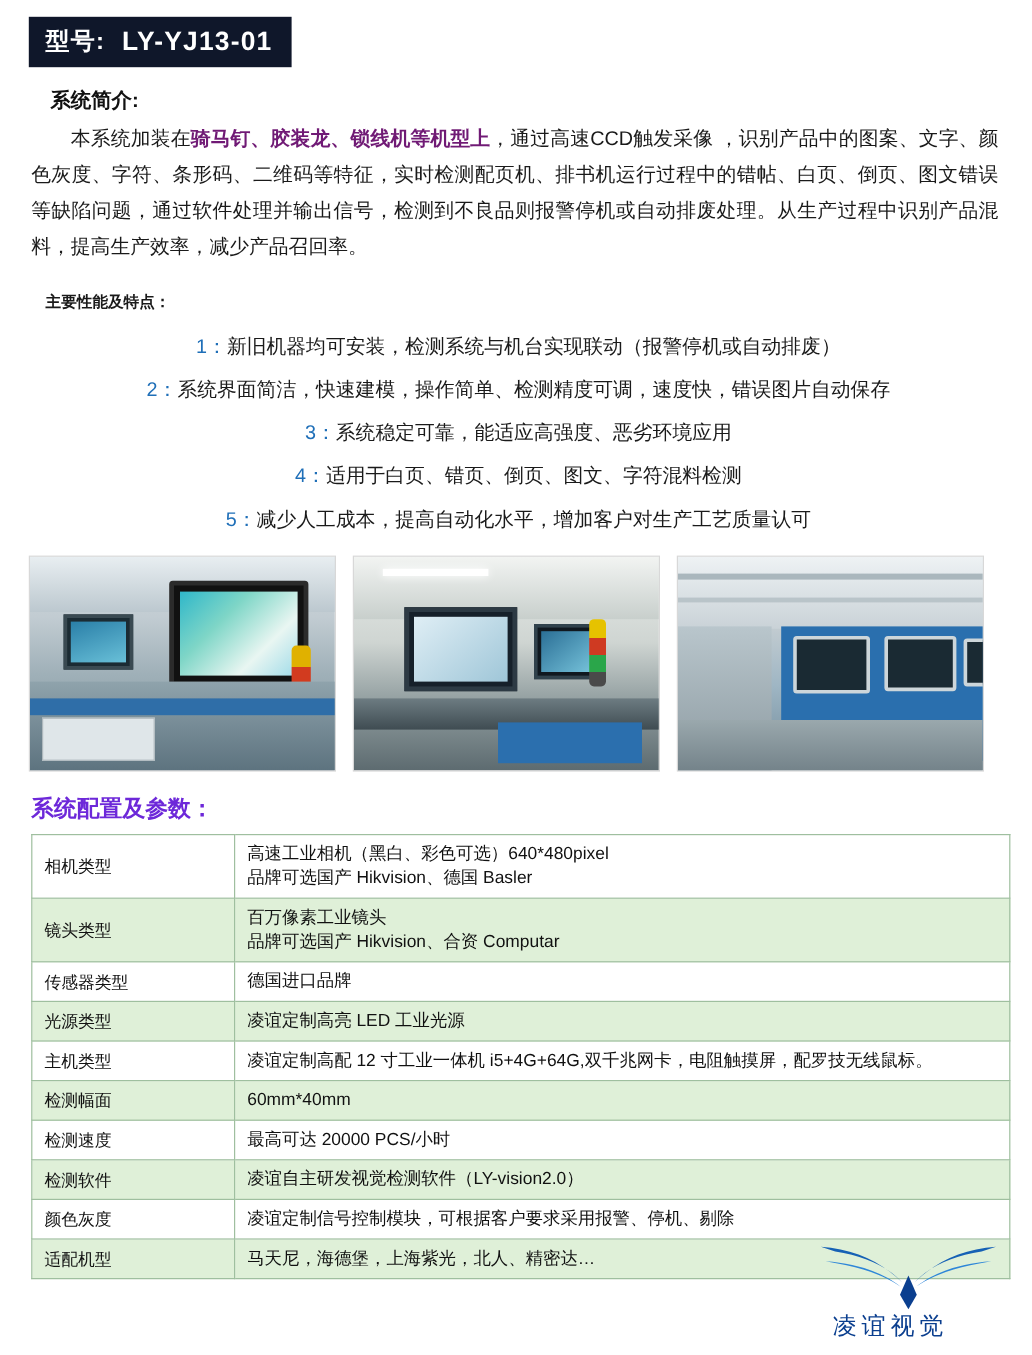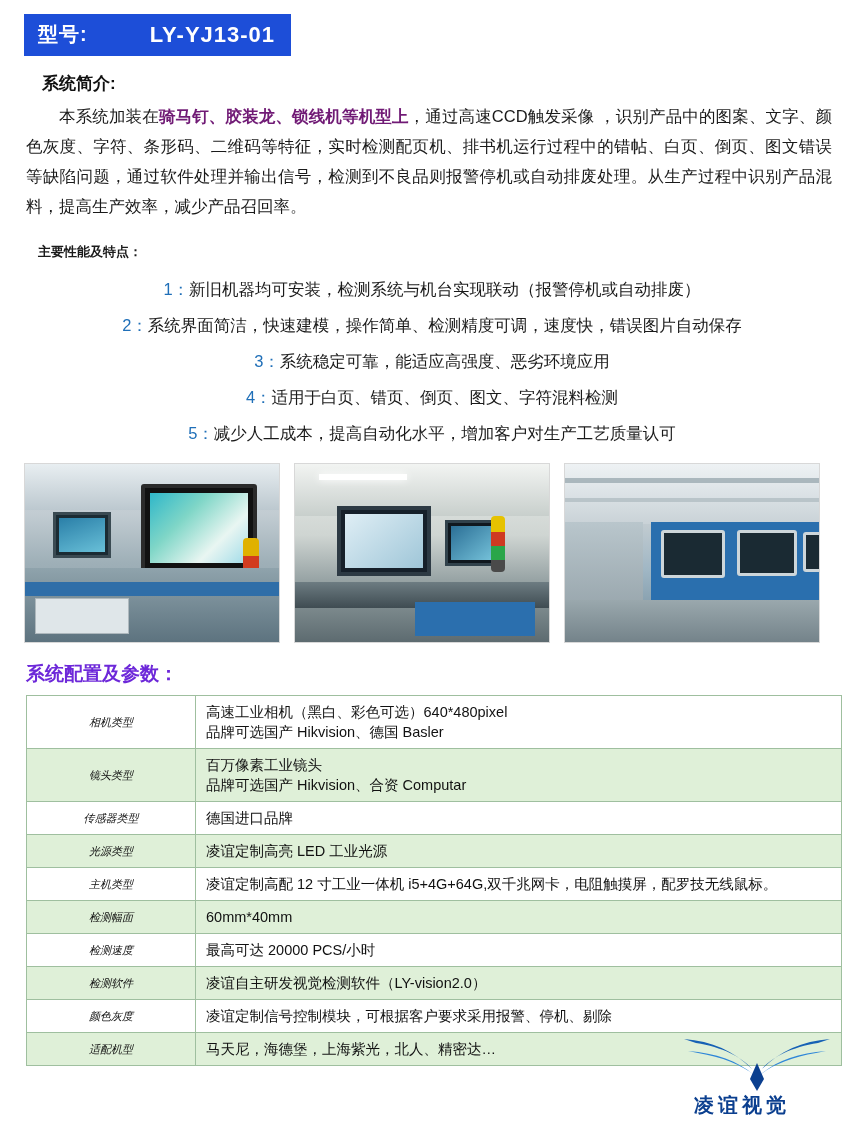--- a/index.html
+++ b/index.html
@@ -20,26 +20,25 @@
     width: 860px;
     height: 1129px;
     box-sizing: border-box;
     padding: 0 22px;
   }
 
   
   .model-badge {
     display: inline-flex;
     align-items: center;
-    background: #1d4ed8;
+    background: #0f172a;
     color: #ffffff;
     padding: 7px 16px 8px 14px;
     margin-top: 14px;
     margin-left: 2px;
-    gap: 48px;
   }
   .model-badge .label {
     font-size: 20px;
     font-weight: bold;
     letter-spacing: 1px;
   }
   .model-badge .value {
     font-size: 22px;
     font-weight: bold;
     margin-left: 14px;
@@ -234,23 +233,21 @@
   table.config td {
     border: 1px solid #9fbf9f;
     padding: 6px 10px;
     font-size: 14.5px;
     line-height: 20px;
     vertical-align: middle;
     color: #111;
   }
   table.config td.key {
     width: 148px;
-    text-align: center;
-    font-size: 11px;
-    font-style: italic;
+    font-size: 14px;
   }
   tr.alt td {
     background: #dff0d8;
   }
   tr.plain td {
     background: #ffffff;
   }
   .cell-lines div { white-space: nowrap; }
 
   
@@ -266,21 +263,21 @@
     left: 14px;
     top: 0;
     width: 150px;
     height: 56px;
   }
   .logo .brand {
     position: absolute;
     left: 26px;
     bottom: 2px;
     font-size: 20px;
-    font-weight: bold;
+    font-weight: normal;
     letter-spacing: 4px;
     color: #0b3f8f;
   }
 </style>
 </head>
 <body>
 
 <div class="page">
 
   <div class="model-badge">

